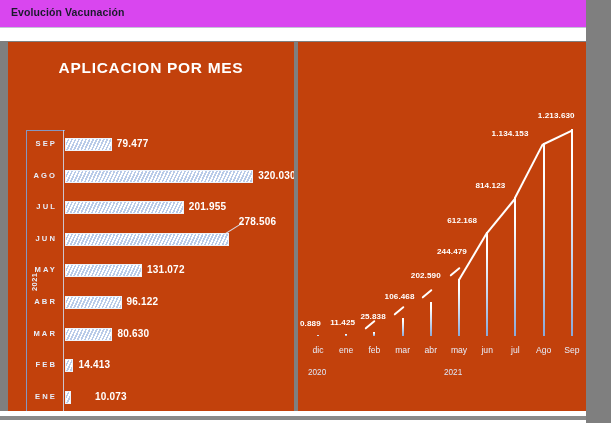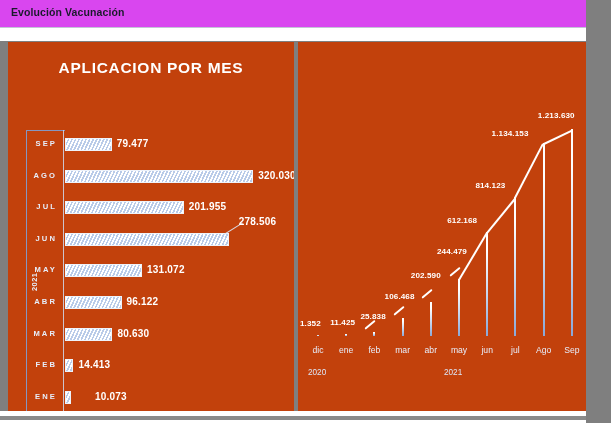--- a/index.html
+++ b/index.html
@@ -196,21 +196,21 @@
           <div class="hbar" style="width: 5.92529px;"></div>
           <div class="hval" style="left: 13px; margin-left: 19px;">10.073</div>
         </div>
       </div>
   </div>
 
   <div class="panel panel-right">
     <div class="vplot" id="vplot">
         <div class="vbar" style="left: 18.9px; height: 1.5px;"></div>
         <div class="xlab" style="left: 20px;">dic</div>
-        <div class="vval" style="left: 2px; top: 276.5px;">1.352</div>
+        <div class="vval" style="left: 2px; top: 276.5px;">0.889</div>
         <div class="vbar" style="left: 47.1px; height: 1.94582px;"></div>
         <div class="xlab" style="left: 48.2px;">ene</div>
         <div class="vval" style="left: 32.2px; top: 276.054px;">11.425</div>
         <div class="vbar" style="left: 75.3px; height: 4.40053px;"></div>
         <div class="xlab" style="left: 76.4px;">feb</div>
         <div class="vval" style="left: 62.4px; top: 269.599px;">25.838</div>
         <div class="vleader" style="left: 67.4px; top: 285.599px; width: 13px; transform: rotate(-40deg);"></div>
         <div class="vbar" style="left: 103.5px; height: 18.1328px;"></div>
         <div class="xlab" style="left: 104.6px;">mar</div>
         <div class="vval" style="left: 86.6px; top: 249.867px;">106.468</div>

